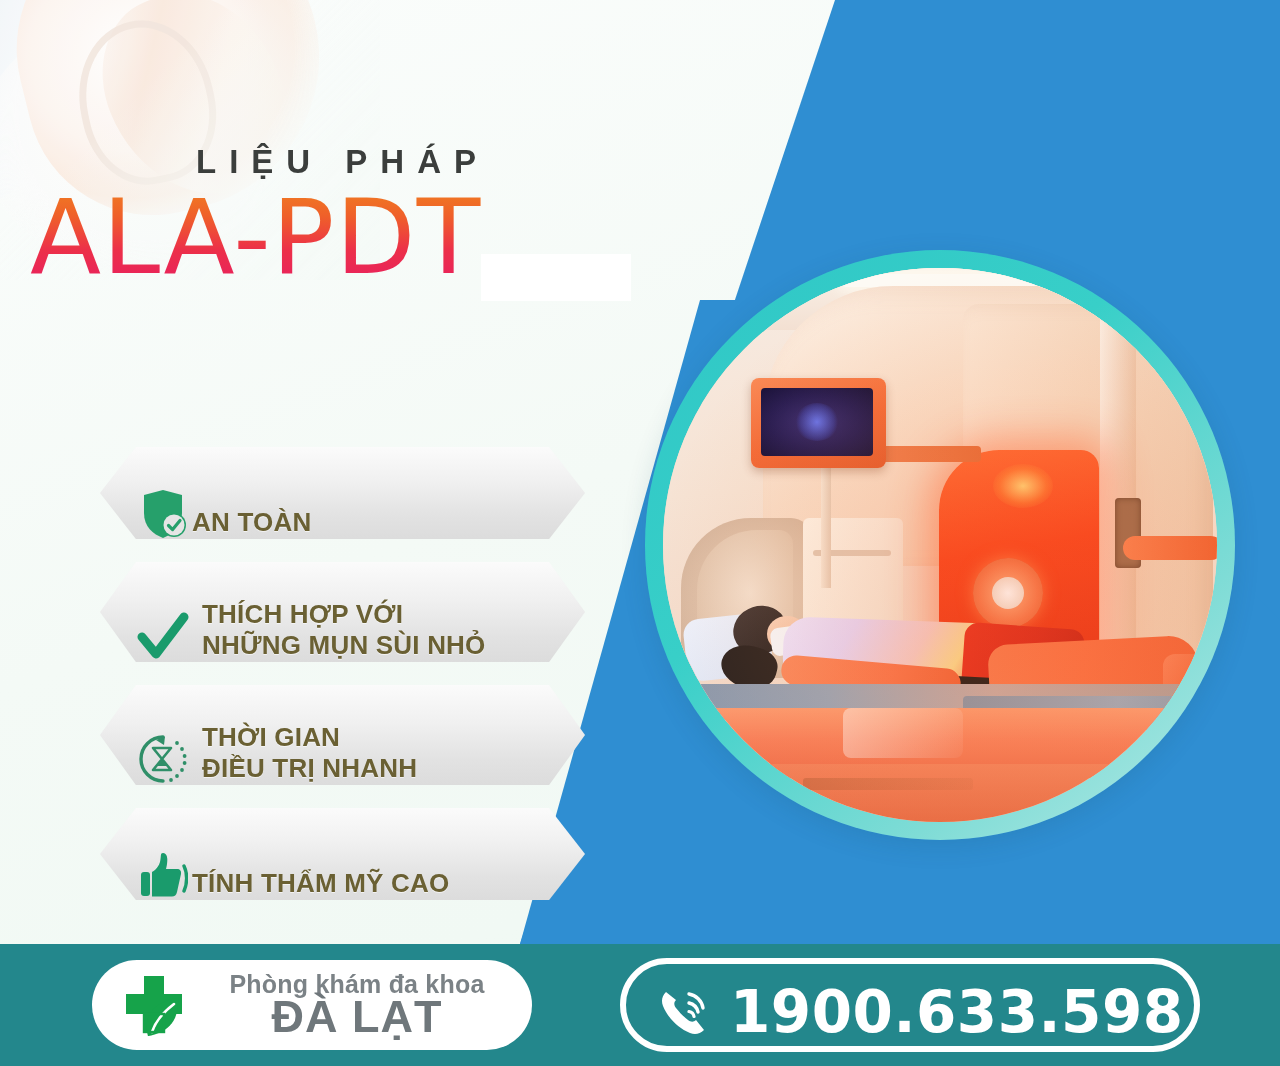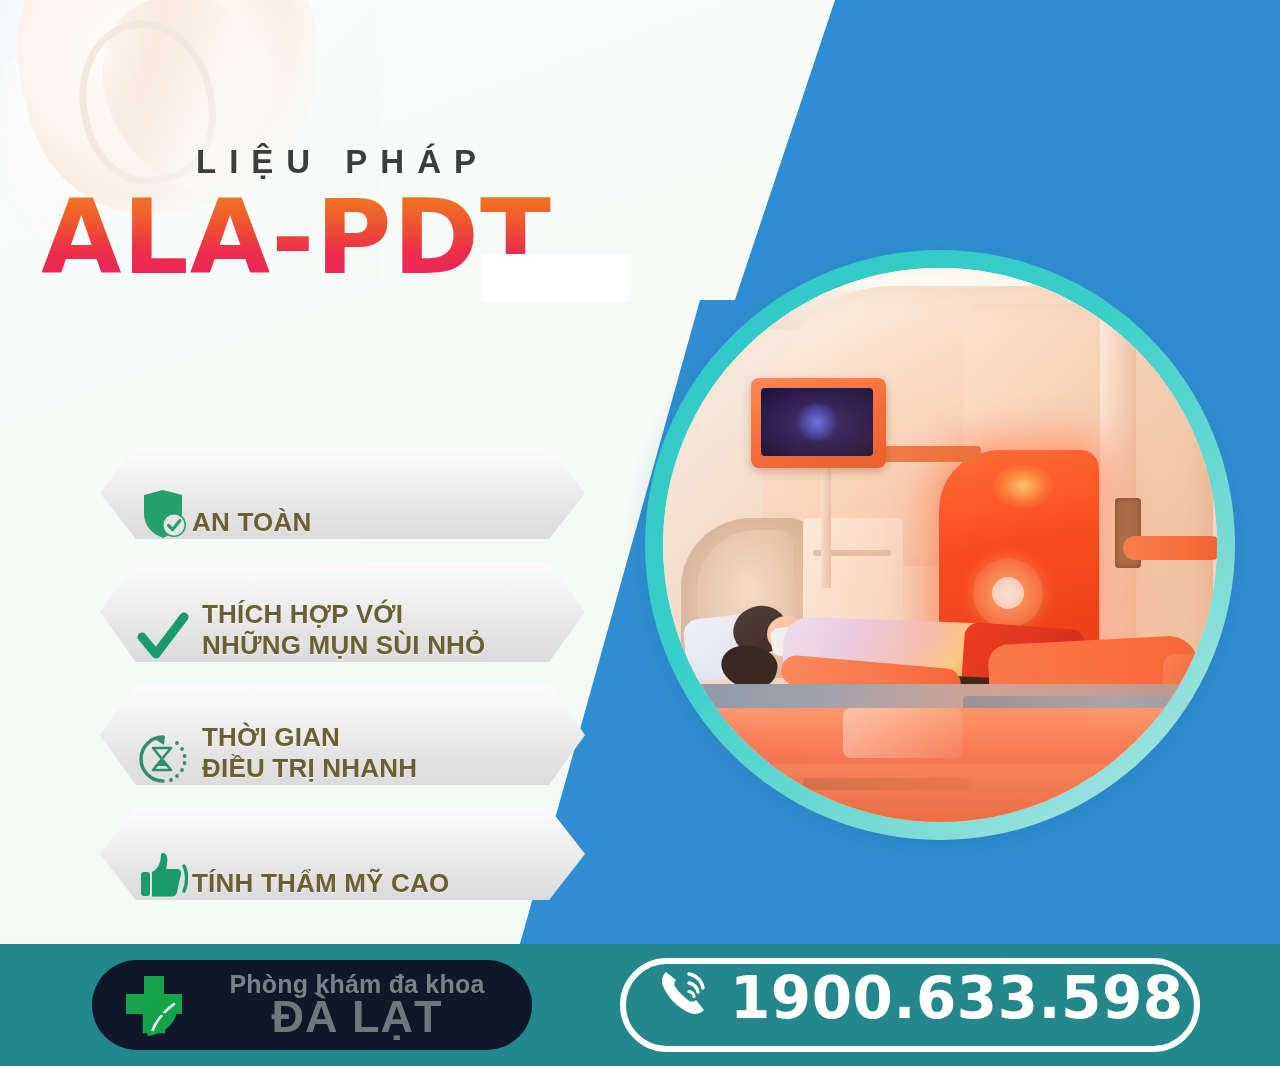--- a/index.html
+++ b/index.html
@@ -98,24 +98,24 @@
   }
   .kicker {
     margin-left: 196px;
     font-size: 33px;
     font-weight: bold;
     letter-spacing: 13px;
     color: #3b3e3c;
     line-height: 1;
   }
   .brand {
-    margin-left: 41px;
+    margin-left: 30px;
     margin-top: 12px;
     font-size: 104px;
-    font-weight: bold;
+    font-weight: normal;
     letter-spacing: 1px;
     line-height: 0.92;
     background: linear-gradient(180deg, #f07a22 0%, #ef5f2a 28%, #ec3049 62%, #e8205f 100%);
     -webkit-background-clip: text;
     background-clip: text;
     color: transparent;
     -webkit-text-fill-color: transparent;
     font-family: "DejaVu Sans", sans-serif;
   }
 
@@ -395,21 +395,21 @@
     width: 1280px; height: 122px;
     background: #23878c;
     z-index: 8;
     display: flex;
     align-items: center;
   }
   .clinic-pill {
     position: absolute;
     left: 92px; top: 16px;
     width: 440px; height: 90px;
-    background: #0f172a;
+    background: #ffffff;
     border-radius: 46px;
     display: flex;
     align-items: center;
     padding-left: 26px;
     box-sizing: border-box;
   }
   .logo-mark {
     width: 74px; min-width: 74px; height: 74px;
     position: relative;
   }
@@ -435,21 +435,21 @@
     margin-top: -3px;
   }
   .phone-pill {
     position: absolute;
     left: 620px; top: 14px;
     width: 580px; height: 94px;
     border: 6px solid #ffffff;
     border-radius: 48px;
     box-sizing: border-box;
     display: flex;
-    align-items: flex-start;
+    align-items: flex-end;
     padding-left: 28px;
   }
   .phone-num {
     font-size: 58px;
     font-weight: bold;
     color: #ffffff;
     letter-spacing: 0.5px;
     margin-left: 18px;
     font-family: "DejaVu Sans", sans-serif;
   }

